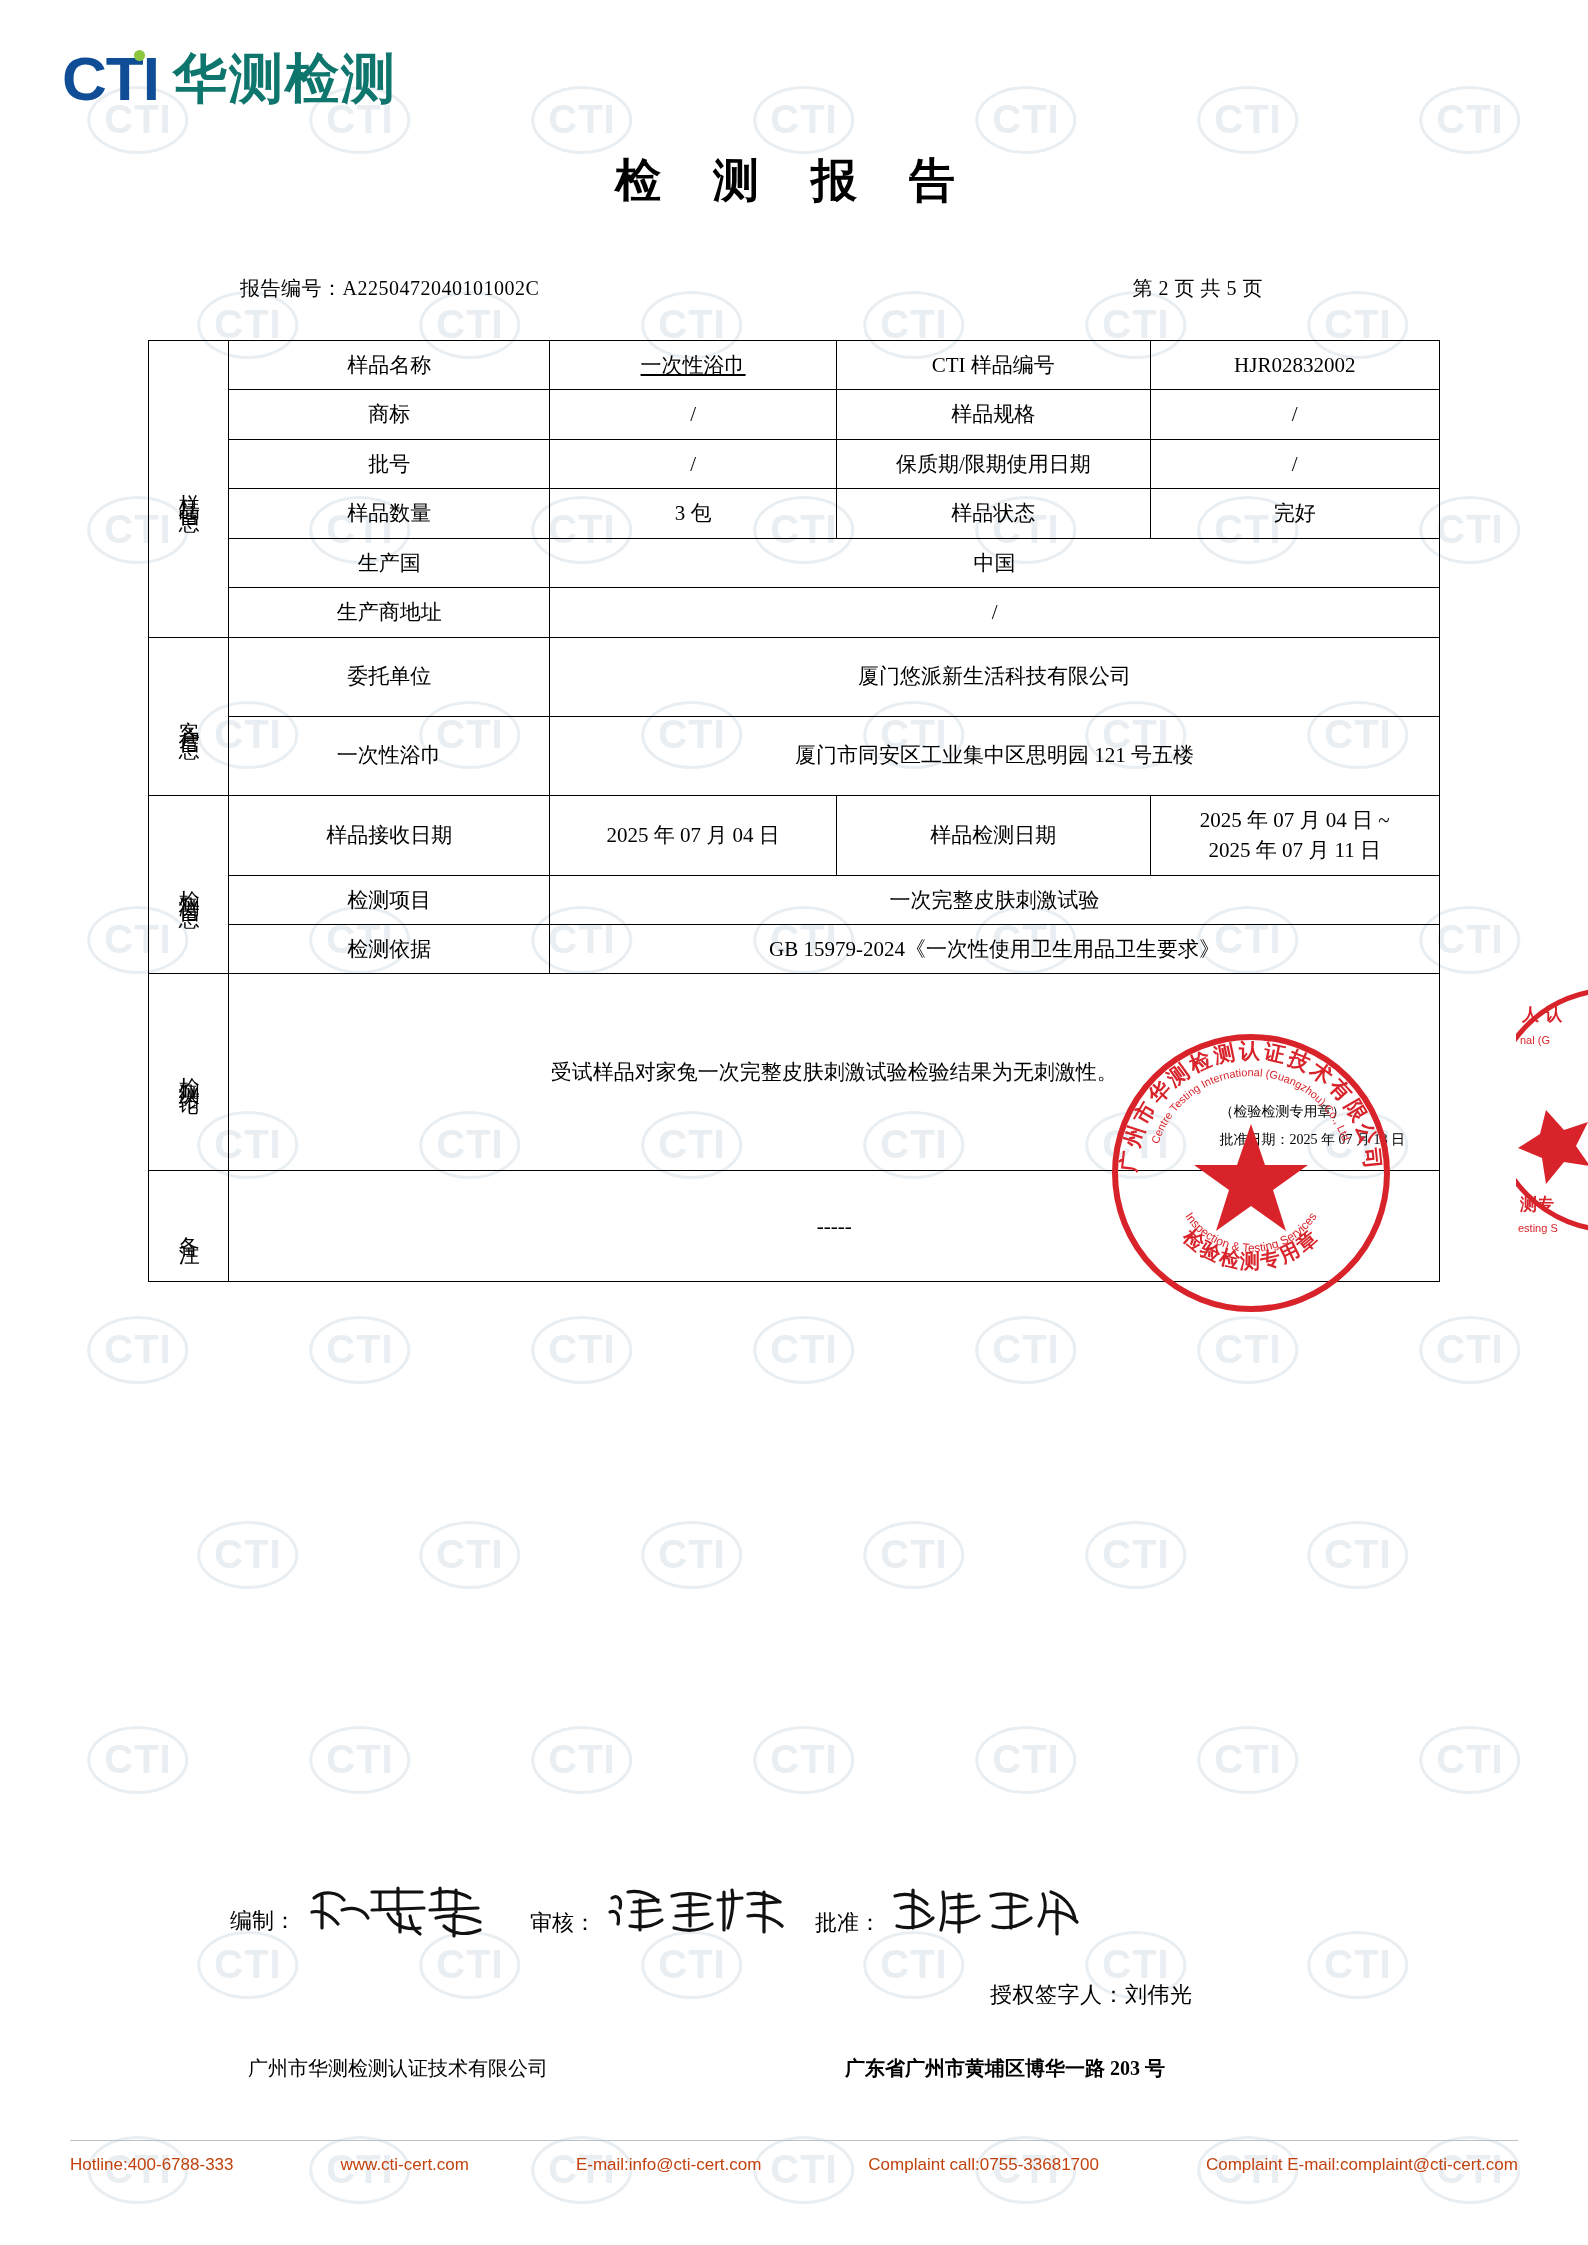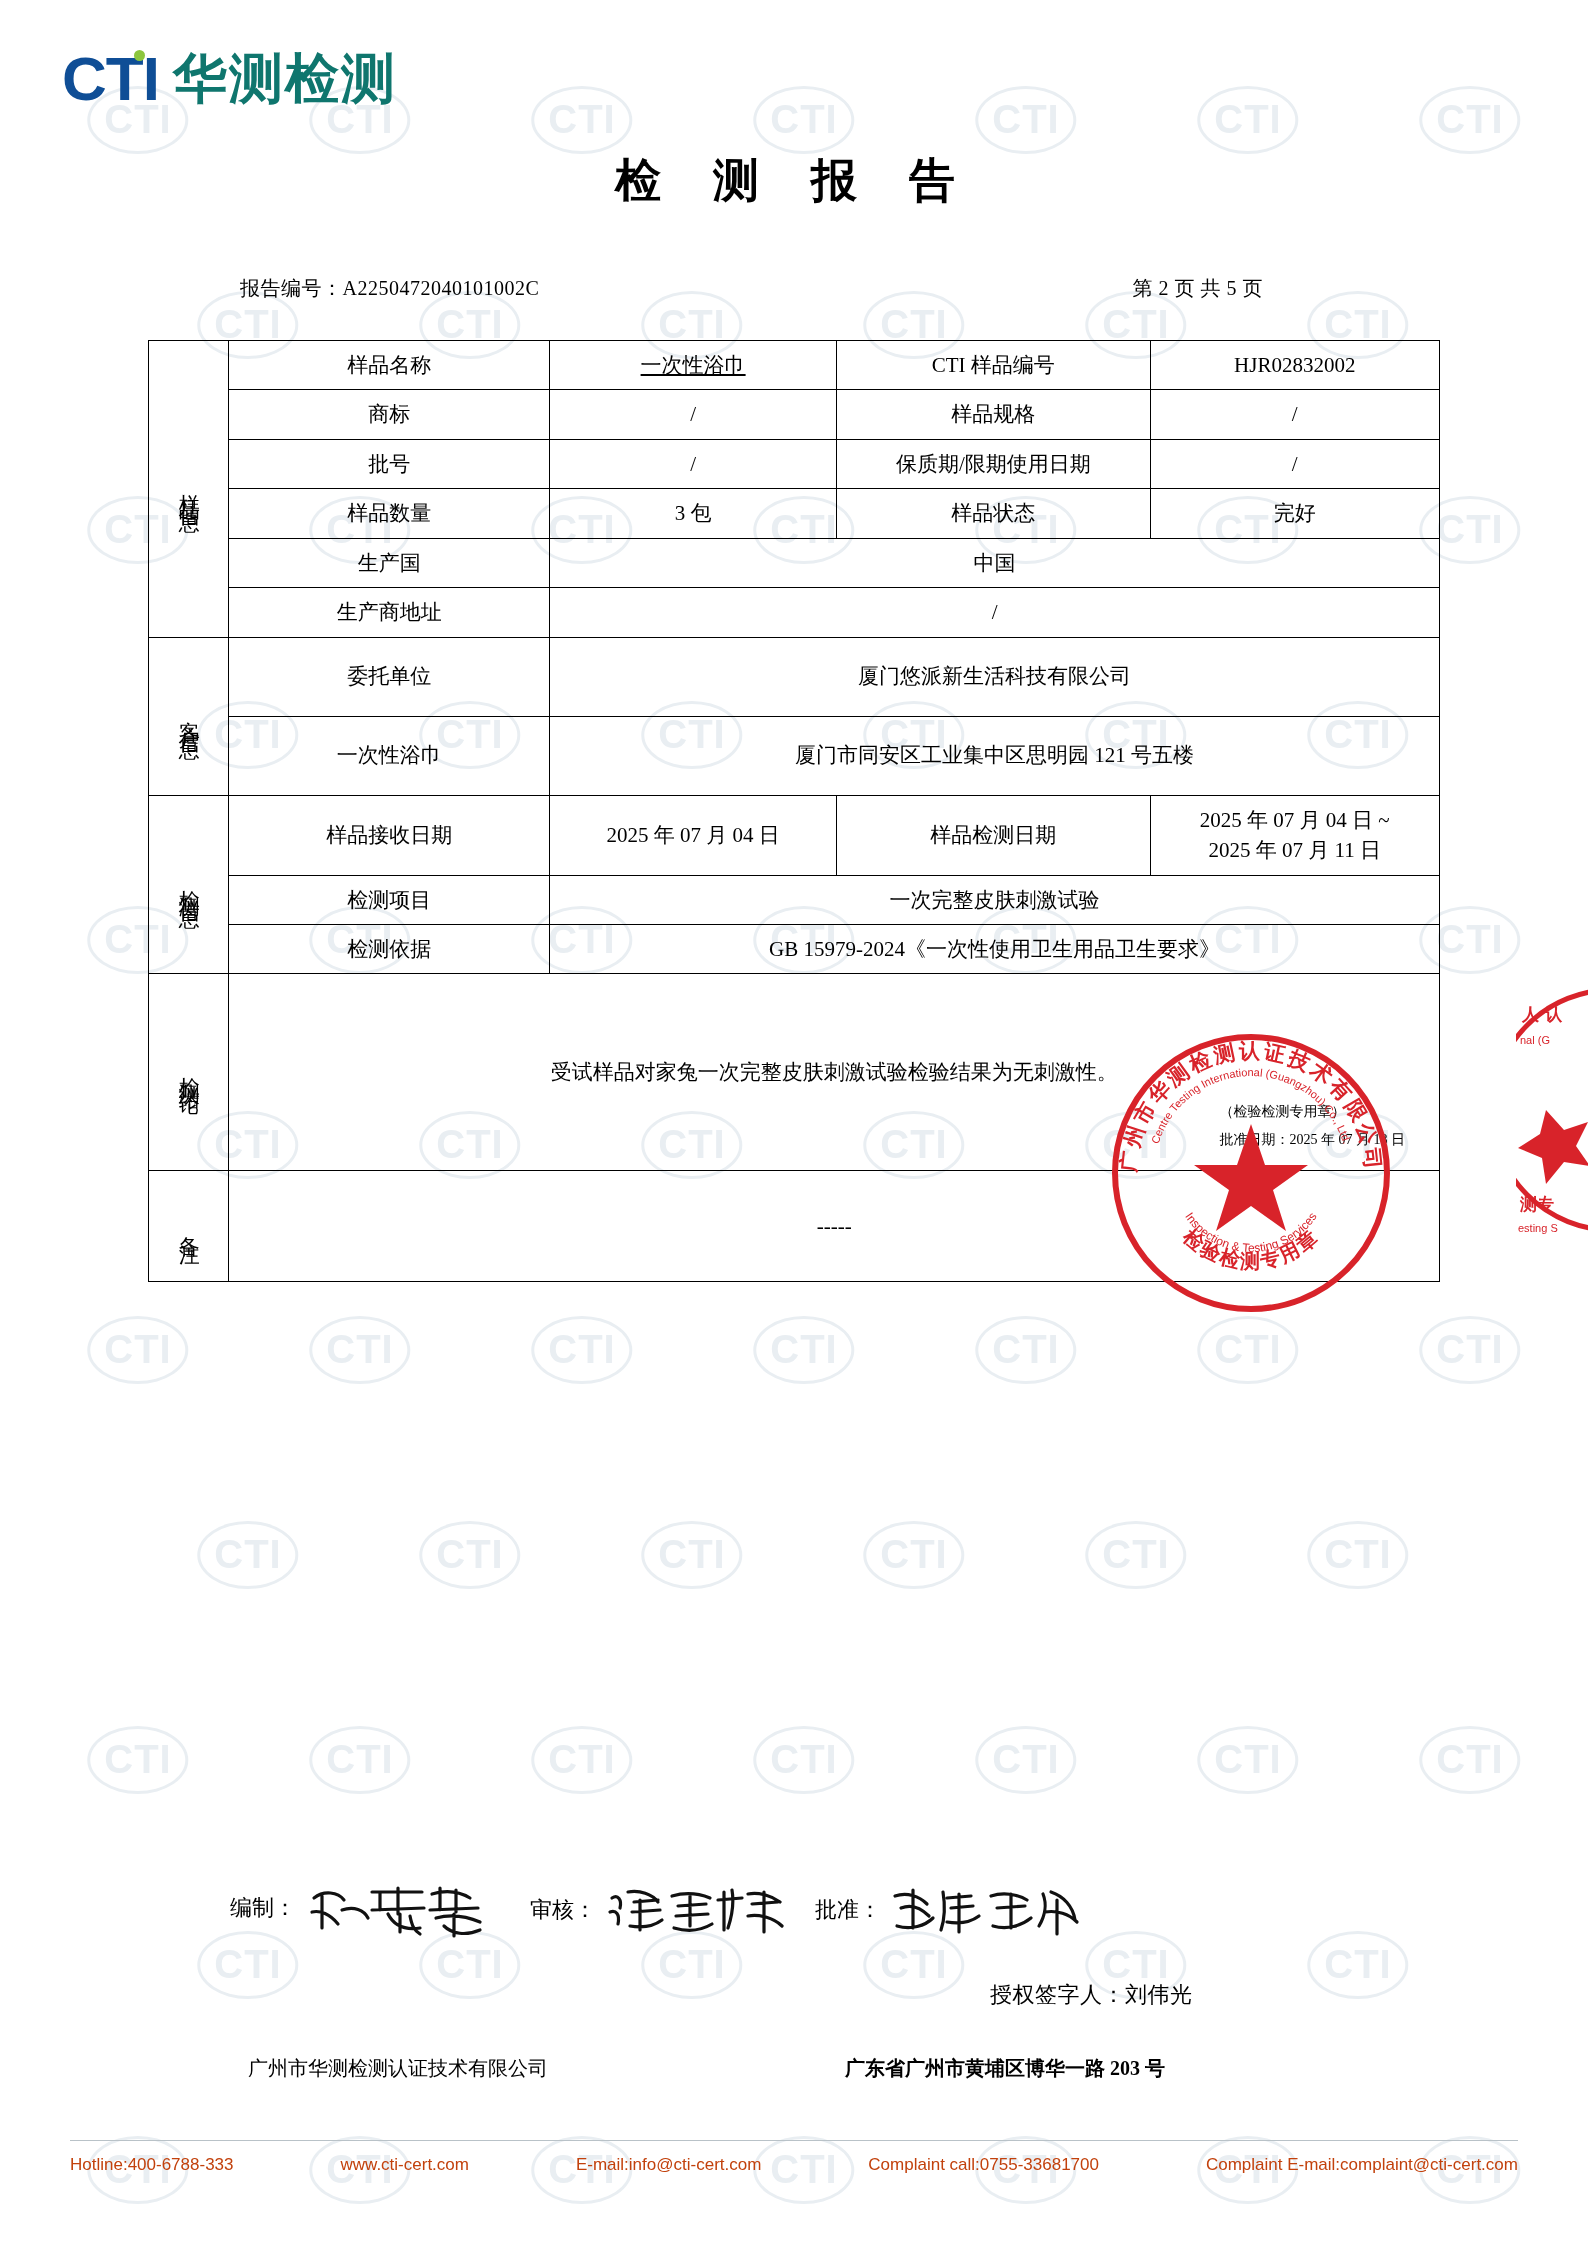--- a/index.html
+++ b/index.html
@@ -187,21 +187,21 @@
   .sign-row {
     position: absolute;
     left: 230px;
     right: 150px;
     top: 1880px;
     font-size: 22px;
   }
   .sign-item {
     position: absolute;
     display: flex;
-    align-items: center;
+    align-items: flex-end;
     gap: 6px;
   }
   .sign-label { font-size: 22px; padding-bottom: 6px; }
   .sign-svg { display: block; }
 
   .authorized {
     position: absolute;
     left: 990px;
     top: 1980px;
     font-size: 22px;

